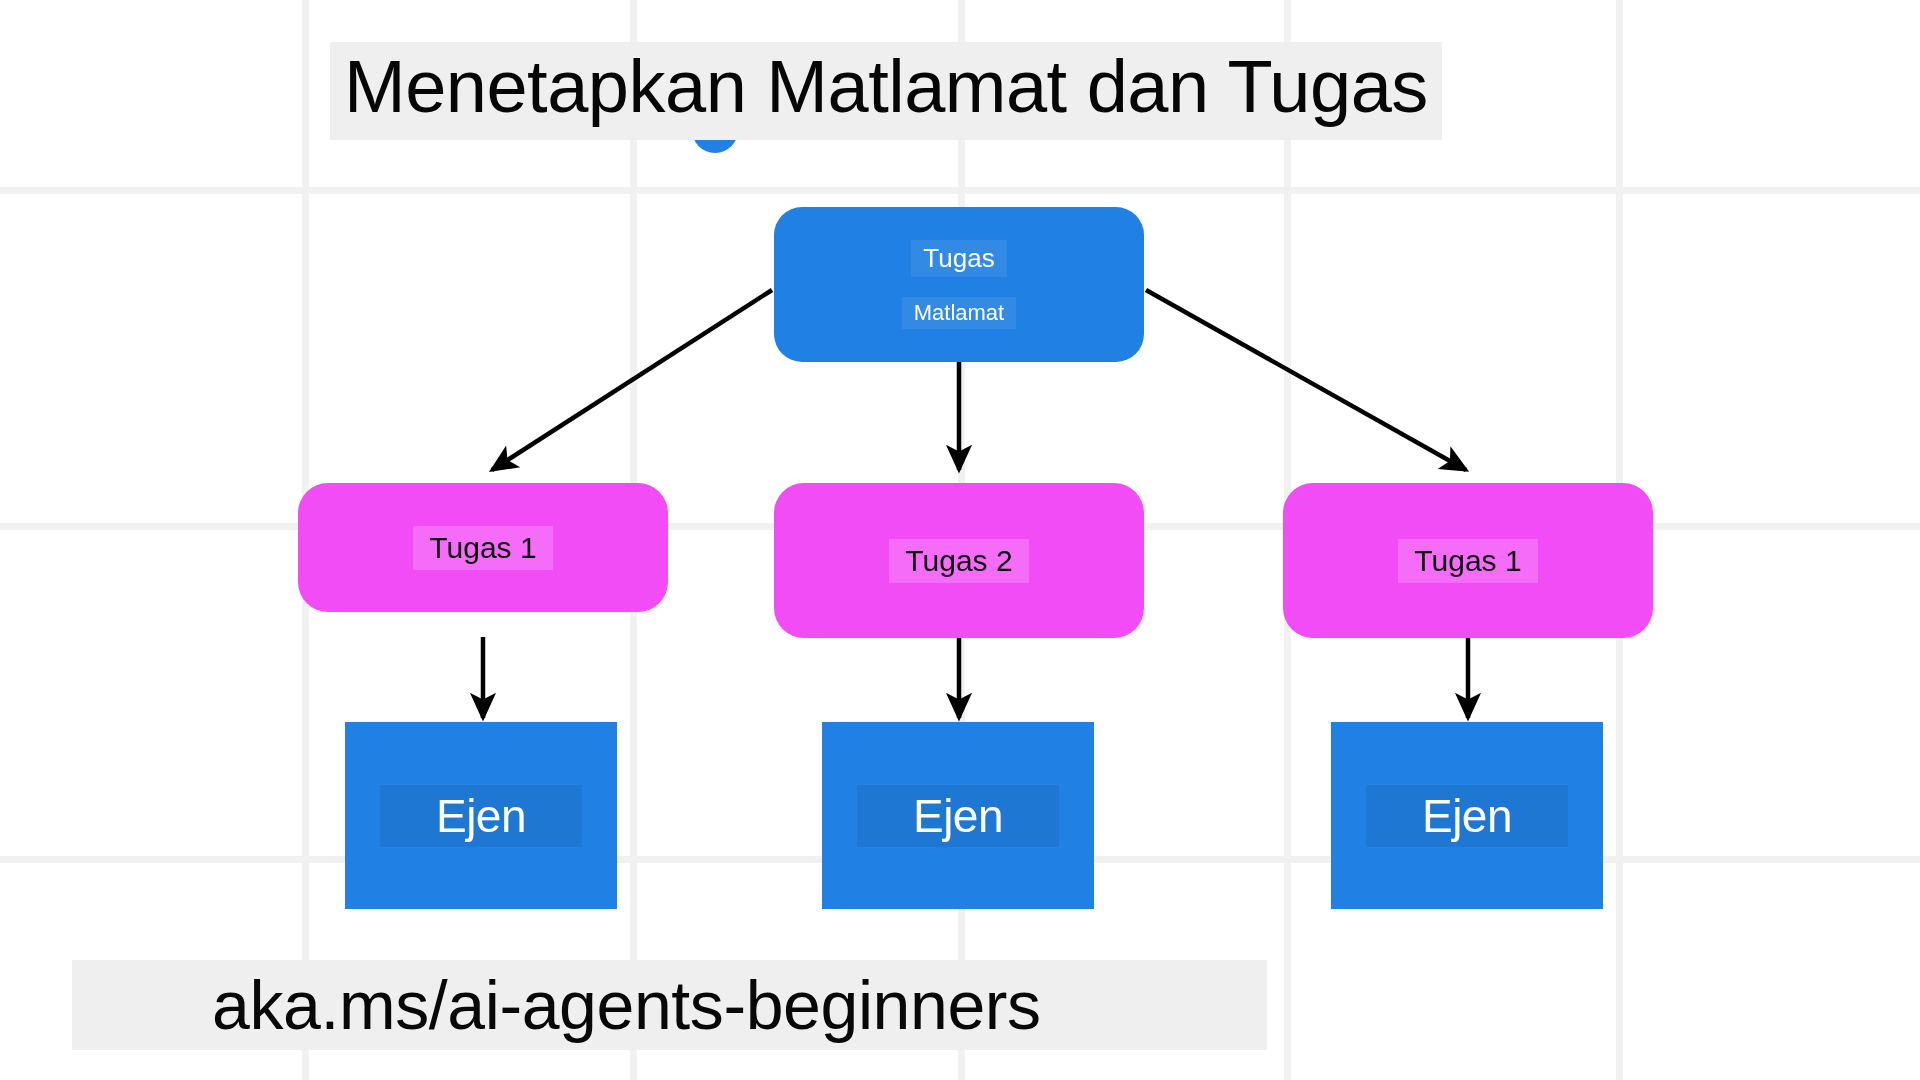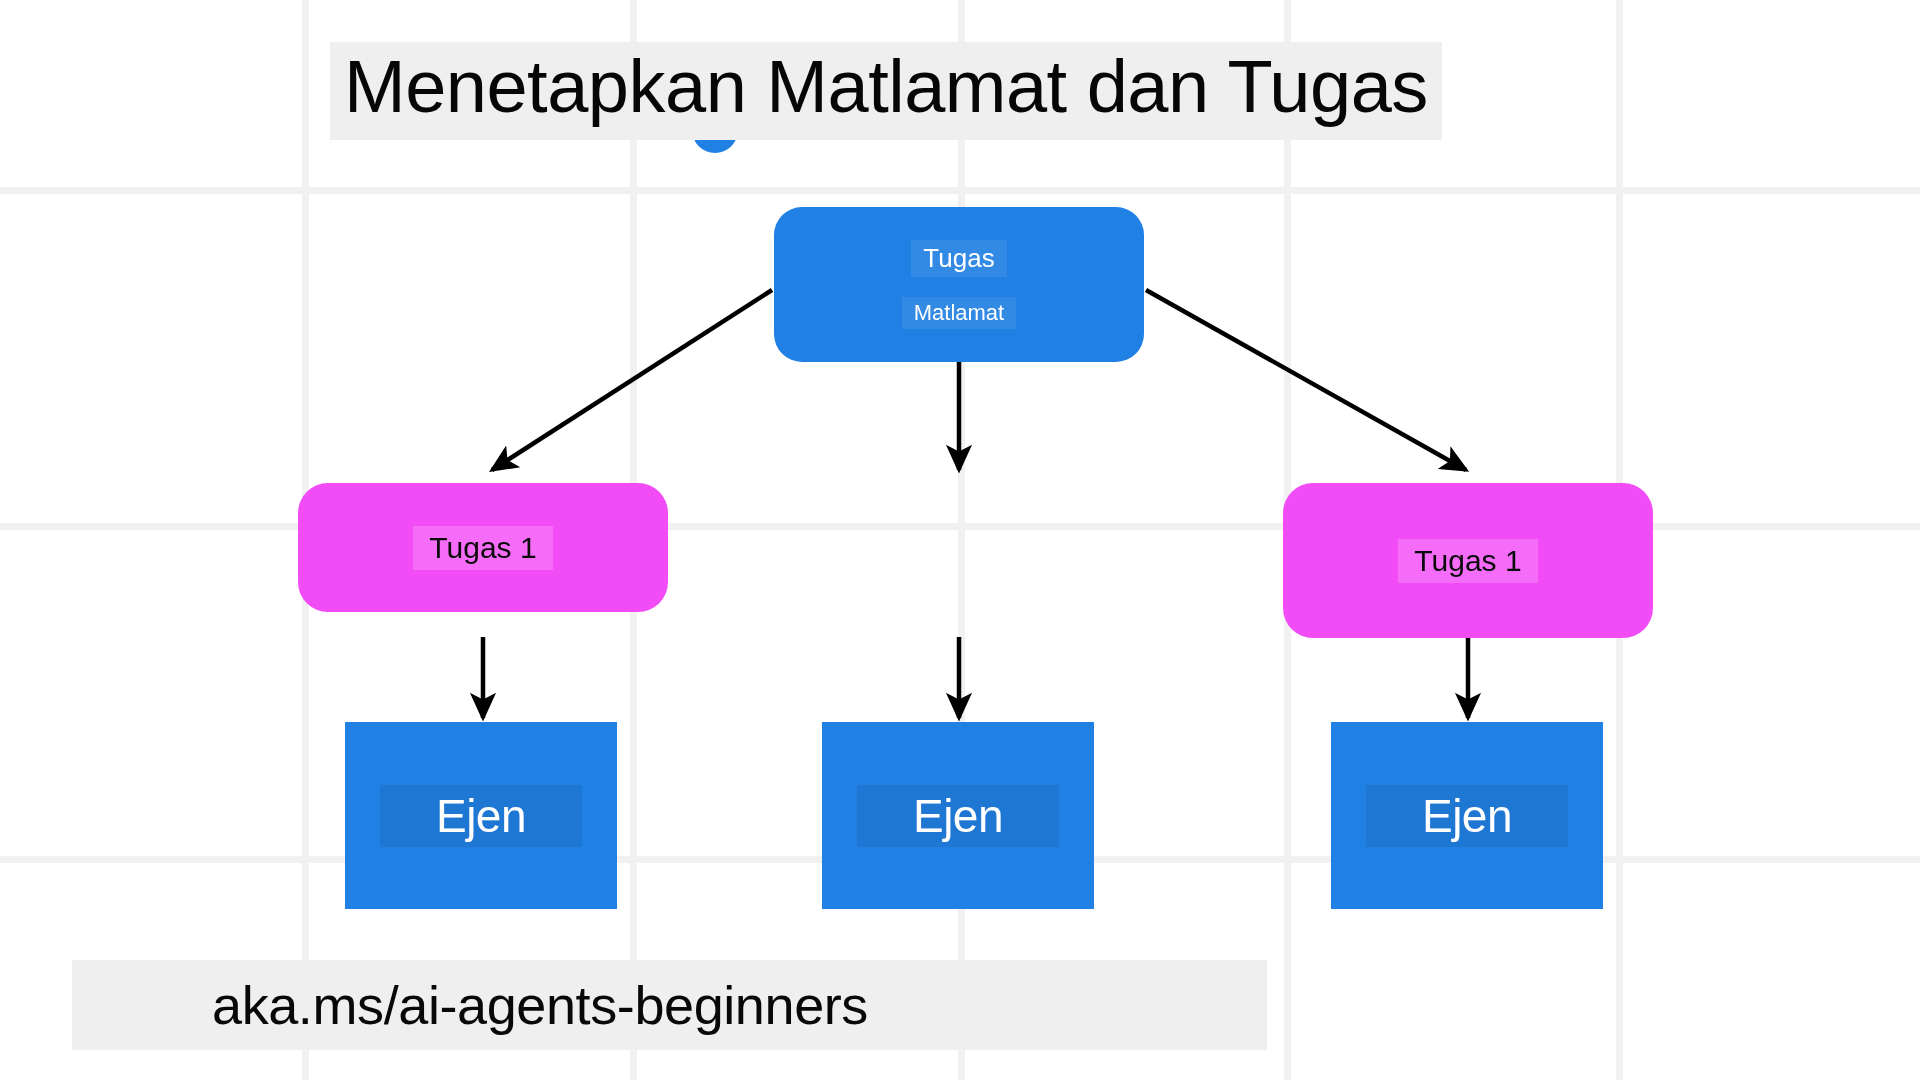--- a/index.html
+++ b/index.html
@@ -74,21 +74,21 @@
     position: absolute;
     left: 72px;
     top: 960px;
     width: 1195px;
     height: 90px;
     background: #efefef;
     box-sizing: border-box;
     padding-left: 140px;
     display: flex;
     align-items: center;
-    font-size: 54px;
+    font-size: 68px;
     color: #080808;
     white-space: nowrap;
     letter-spacing: -0.4px;
     text-align: center;
   }
 
   
   .node {
     position: absolute;
     display: flex;
@@ -181,20 +181,23 @@
 
   <div class="node node-goal" style="left:774px; top:207px; width:370px; height:155px;">
     <span class="label-chip chip-on-blue goal-title">Tugas</span>
     <span class="label-chip chip-on-blue goal-sub">Matlamat</span>
   </div>
 
   <div class="node node-task" style="left:298px; top:483px; width:370px; height:129px;">
     <span class="label-chip chip-on-magenta task-label">Tugas 1</span>
   </div>
 
+  <div class="node node-task" style="left:774px; top:483px; width:370px; height:155px;">
+    <span class="label-chip chip-on-magenta task-label">Tugas 2</span>
+  </div>
 
   <div class="node node-task" style="left:1283px; top:483px; width:370px; height:155px;">
     <span class="label-chip chip-on-magenta task-label">Tugas 1</span>
   </div>
 
   <div class="node node-agent" style="left:345px; top:722px; width:272px; height:187px;">
     <span class="label-chip chip-on-agent agent-label">Ejen</span>
   </div>
 
   <div class="node node-agent" style="left:822px; top:722px; width:272px; height:187px;">

